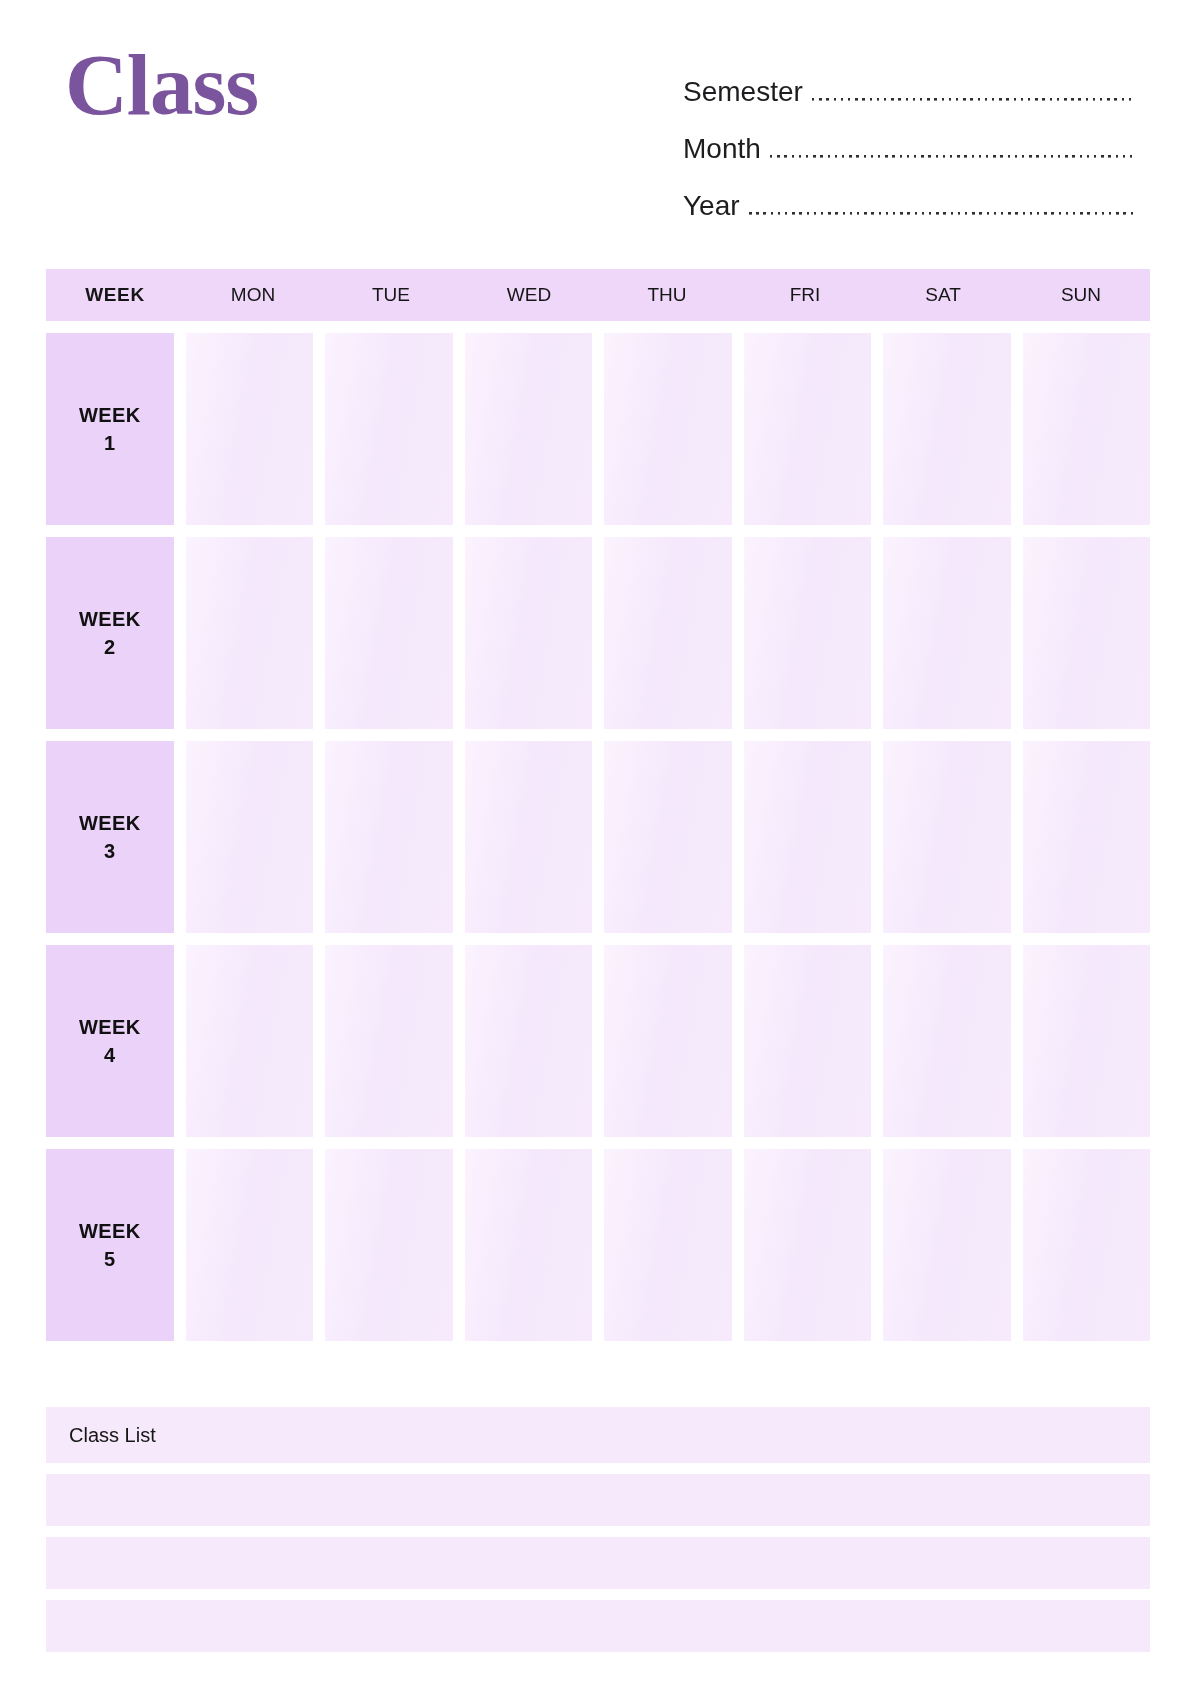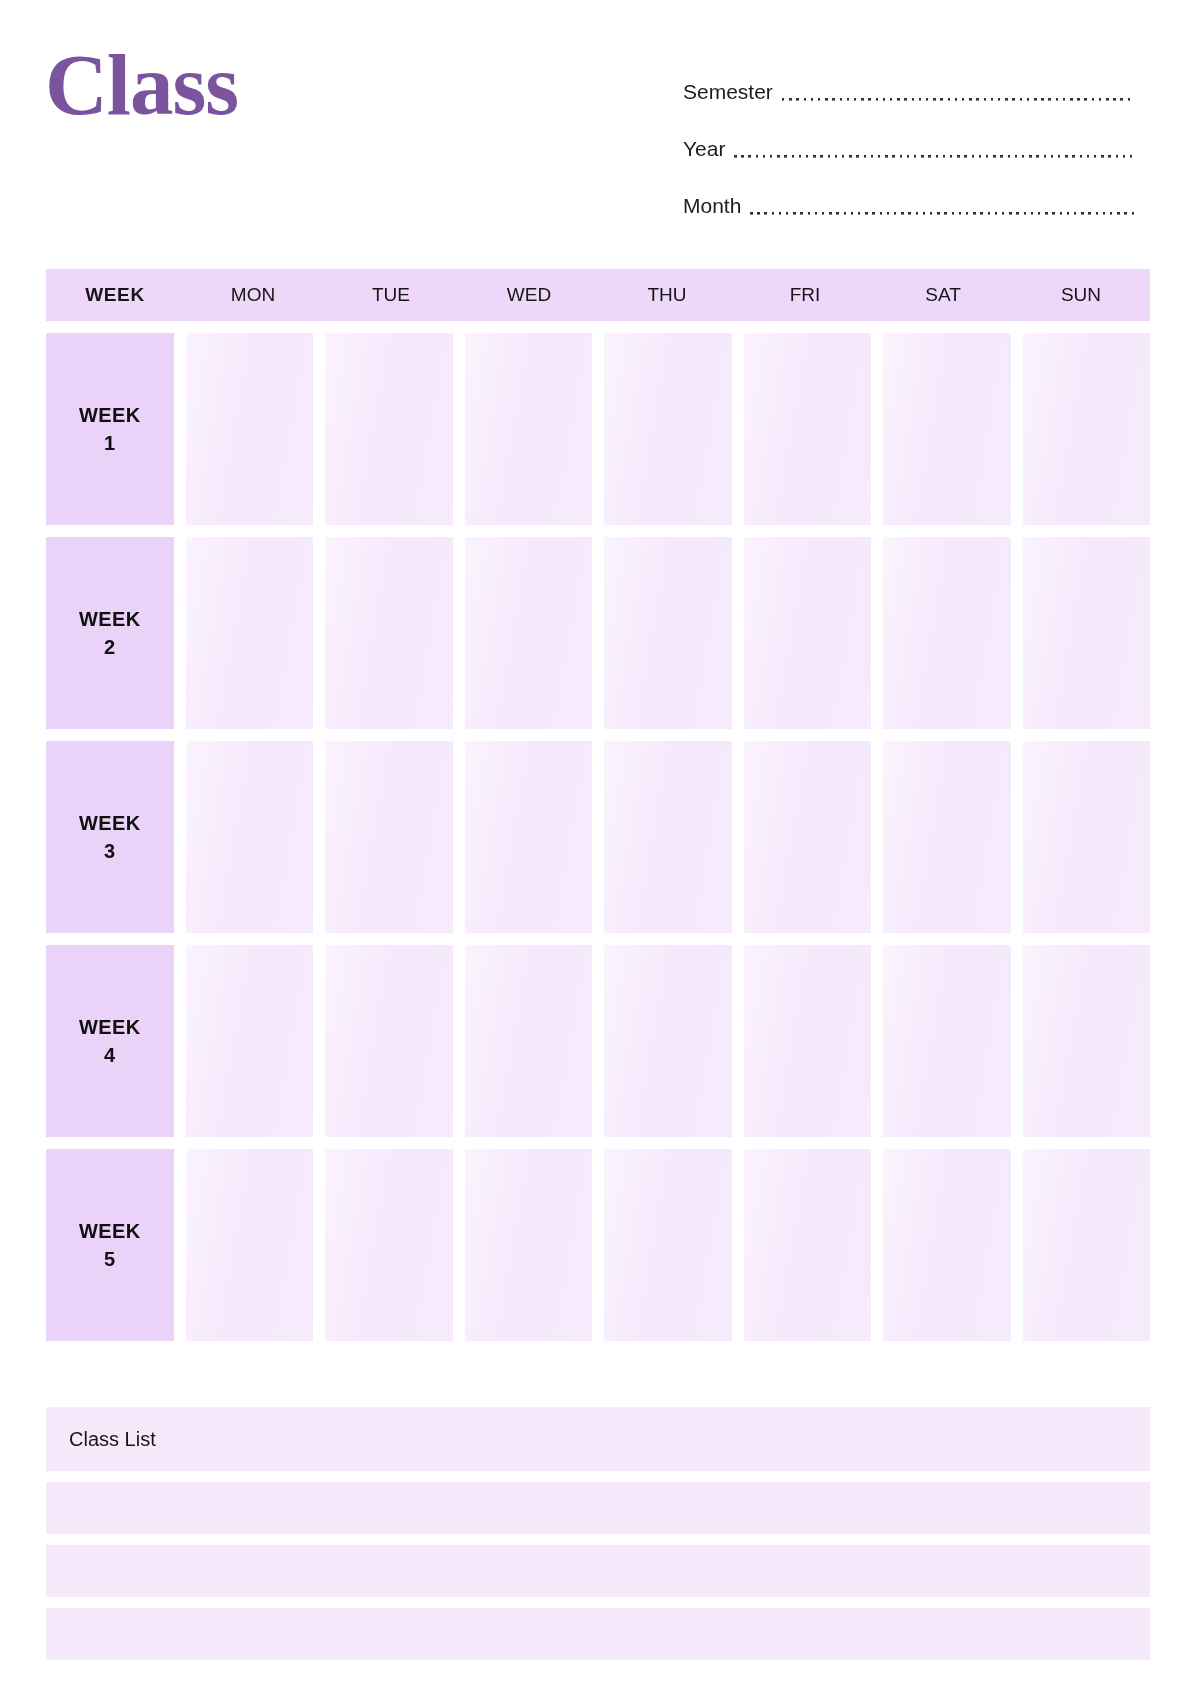--- a/index.html
+++ b/index.html
@@ -10,30 +10,30 @@
     --bar:#F5E9FB;
     --ink:#1D1D1F;
   }
   html,body{margin:0;padding:0;background:#ffffff;}
   .page{
     position:relative;width:1200px;height:1697px;background:#ffffff;
     font-family:"Liberation Sans",sans-serif;color:var(--ink);overflow:hidden;
   }
   
   .title{
-    position:absolute;left:45px;top:44px;margin:0;
+    position:absolute;left:65px;top:44px;margin:0;
     font-family:"Liberation Serif",serif;font-weight:700;
     font-size:87px;line-height:82px;letter-spacing:-1px;color:var(--purple);
   }
   .title span{display:block;}
   
   .fields{position:absolute;left:683px;top:80px;width:451px;}
   .field-row{
     display:flex;align-items:flex-end;height:24px;margin-bottom:33px;
-    font-size:21px;color:var(--ink);
+    font-size:28px;color:var(--ink);
   }
   .field-row .flabel{white-space:nowrap;padding-right:9px;line-height:24px;}
   .field-row .blank{
     flex:1;height:24px;
     background:repeating-linear-gradient(90deg,#2f2f2f 0 2.5px,transparent 2.5px 7.2px);
     background-repeat:no-repeat;background-size:100% 2.6px;
     background-position:0 calc(100% - 3px);
   }
   
   .sched-header{
@@ -52,46 +52,46 @@
     background:var(--label);display:flex;flex-direction:column;
     justify-content:center;align-items:center;
     font-weight:700;font-size:20px;line-height:28px;color:#111;letter-spacing:.4px;
   }
   .day-cell{
     background:linear-gradient(100deg,#fbf3fe 0%,#f5e8fc 45%,#f6eafc 100%);
   }
   
   .class-list{position:absolute;left:46px;top:1407px;width:1104px;}
   .cl-header{
-    height:64px;background:var(--bar);display:flex;align-items:center;
+    height:56px;background:var(--bar);display:flex;align-items:center;
     padding-left:23px;box-sizing:border-box;font-size:20px;color:#161616;
     margin-bottom:11px;
   }
   .cl-row{height:52px;background:var(--bar);margin-bottom:11px;}
 </style>
 </head>
 <body>
 
 <div class="page">
 
   <h1 class="title">
     <span>Class</span>
   </h1>
 
   <div class="fields">
     <div class="field-row">
       <span class="flabel">Semester</span>
       <span class="blank"></span>
     </div>
     <div class="field-row">
-      <span class="flabel">Year</span>
+      <span class="flabel">Month</span>
       <span class="blank"></span>
     </div>
     <div class="field-row">
-      <span class="flabel">Month</span>
+      <span class="flabel">Year</span>
       <span class="blank"></span>
     </div>
   </div>
 
   <div class="sched-header">
       <div class="hcell first">WEEK</div>
       <div class="hcell">MON</div>
       <div class="hcell">TUE</div>
       <div class="hcell">WED</div>
       <div class="hcell">THU</div>

